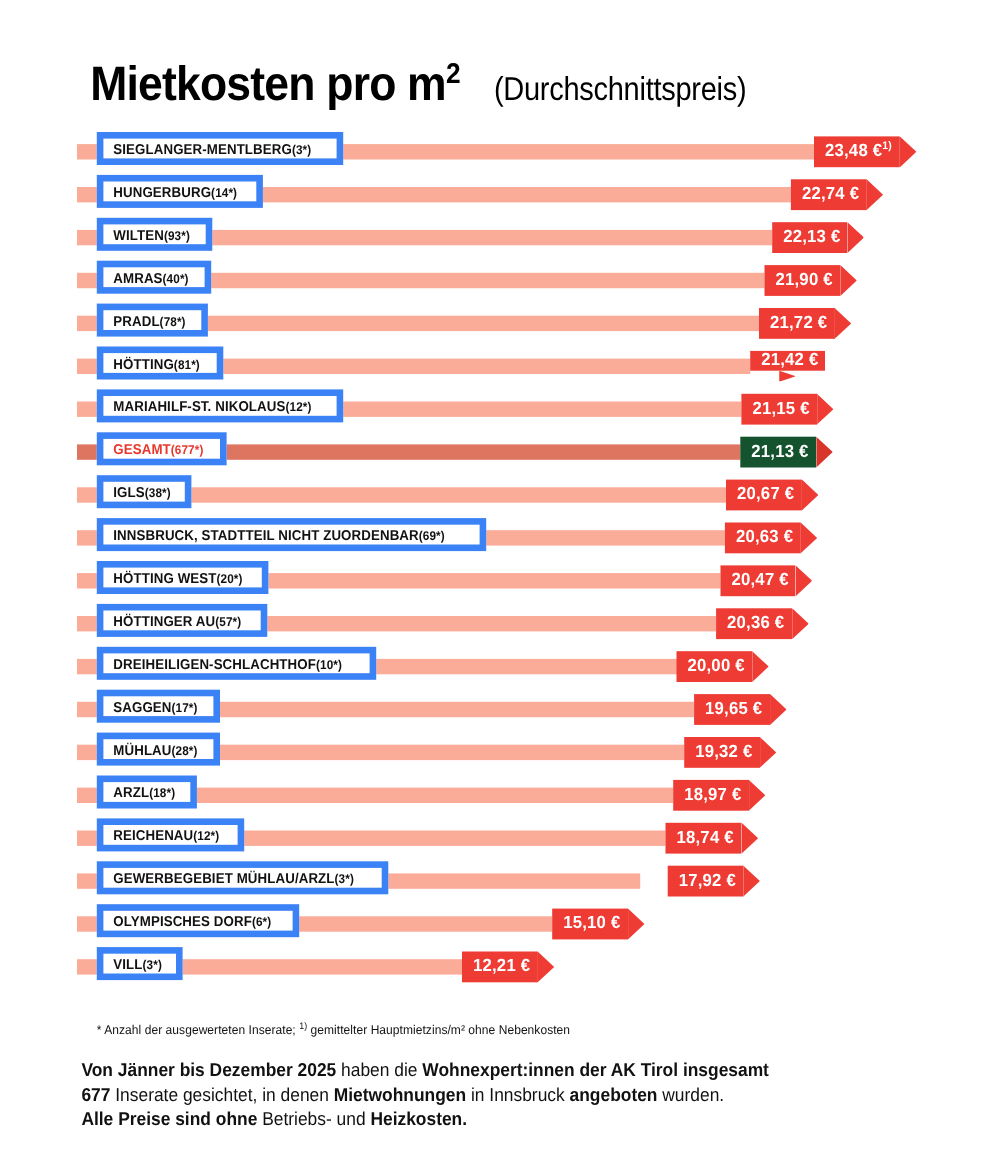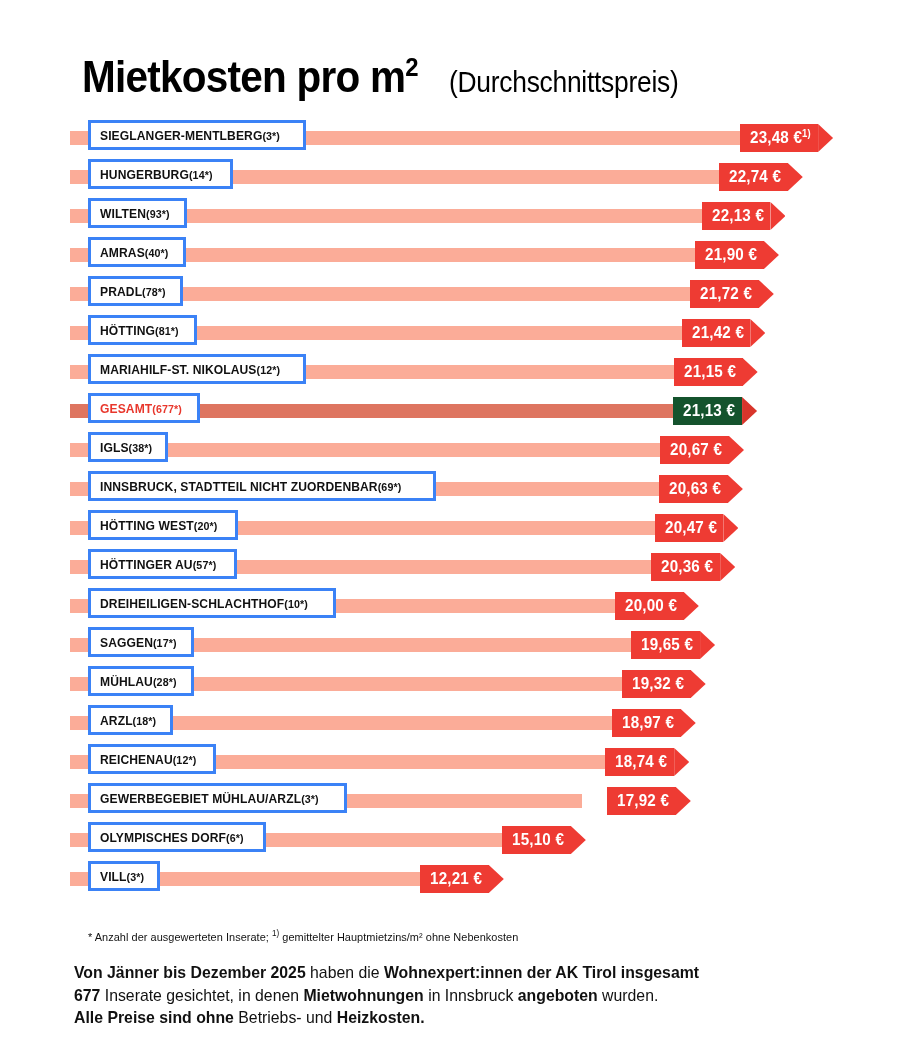--- a/index.html
+++ b/index.html
@@ -82,21 +82,21 @@
   .row.total .bar {
     background: #DE7560;
   }
   .label-box {
     position: absolute;
     left: 88px;
     top: 2px;
     height: 30px;
     box-sizing: border-box;
     background: #ffffff;
-    border: 3px solid #3b82f6;
+    border: 6px solid #3b82f6;
     display: flex;
     align-items: center;
     padding: 0 9px;
     white-space: nowrap;
   }
   .label-text {
     font-family: "Liberation Sans Narrow", "Liberation Sans", sans-serif;
     font-weight: 700;
     font-size: 13px;
     letter-spacing: 0.1px;
@@ -260,21 +260,21 @@
             <span class="value-text">21,72 €</span>
           </div>
           <div class="flag-point"></div>
         </div>
       </div>
       <div class="row">
         <div class="bar" style="width: 611.508px;"></div>
         <div class="label-box">
           <span class="label-text">HÖTTING<span class="count">(81*)</span></span>
         </div>
-        <div class="value-flag" style="left: 681.508px;">
+        <div class="value-flag" style="left: 681.508px; flex-direction: column;">
           <div class="flag-body">
             <span class="value-text">21,42 €</span>
           </div>
           <div class="flag-point"></div>
         </div>
       </div>
       <div class="row">
         <div class="bar" style="width: 603.842px;"></div>
         <div class="label-box">
           <span class="label-text">MARIAHILF-ST. NIKOLAUS<span class="count">(12*)</span></span>

